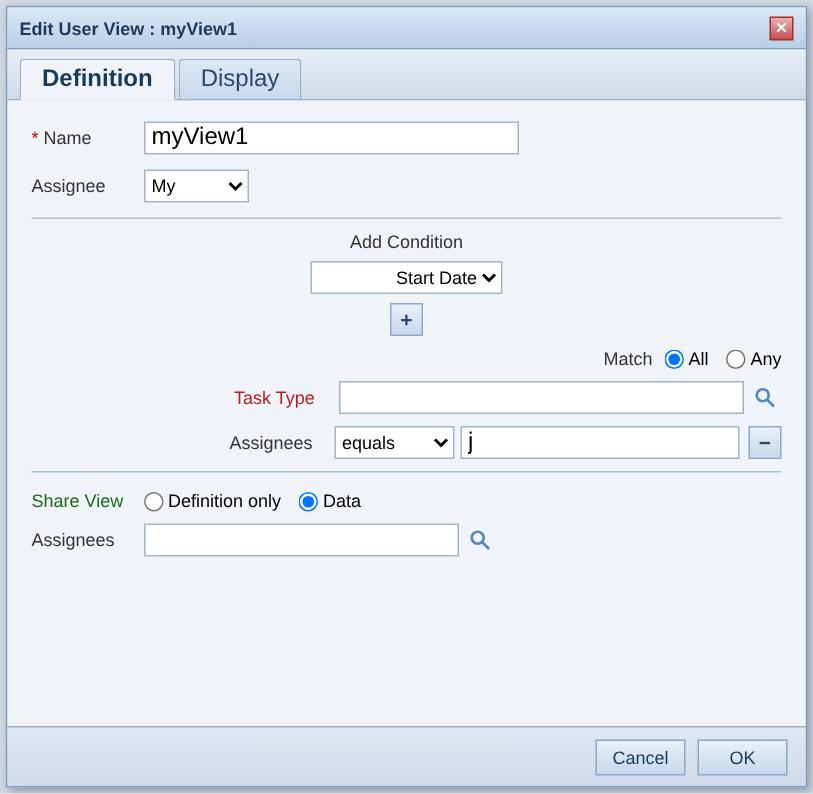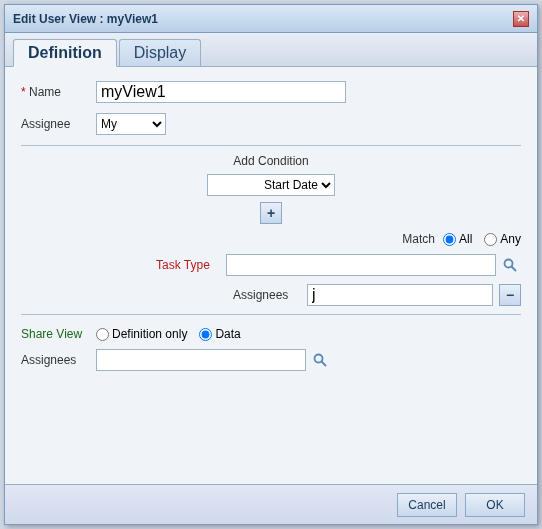--- a/index.html
+++ b/index.html
@@ -386,20 +386,25 @@
       <button class="search-icon-btn">
         <svg width="14" height="14" viewBox="0 0 14 14">
           <circle cx="5.5" cy="5.5" r="4" stroke="#5588bb" stroke-width="1.8" fill="none"></circle>
           <line x1="8.5" y1="8.5" x2="13" y2="13" stroke="#5588bb" stroke-width="1.8"></line>
         </svg>
       </button>
     </div>
 
     <div class="assignees-row">
       <span class="assignees-label">Assignees</span>
+      <select class="equals-select">
+        <option>equals</option>
+        <option>not equals</option>
+        <option>contains</option>
+      </select>
       <input class="form-input assignees-input" type="text" value="j" style="">
       <button class="minus-btn">−</button>
     </div>
 
     <hr class="section-divider">
 
     <div class="share-view-section">
       <div class="share-view-row">
         <span class="share-view-label">Share View</span>
         <div class="radio-group">

